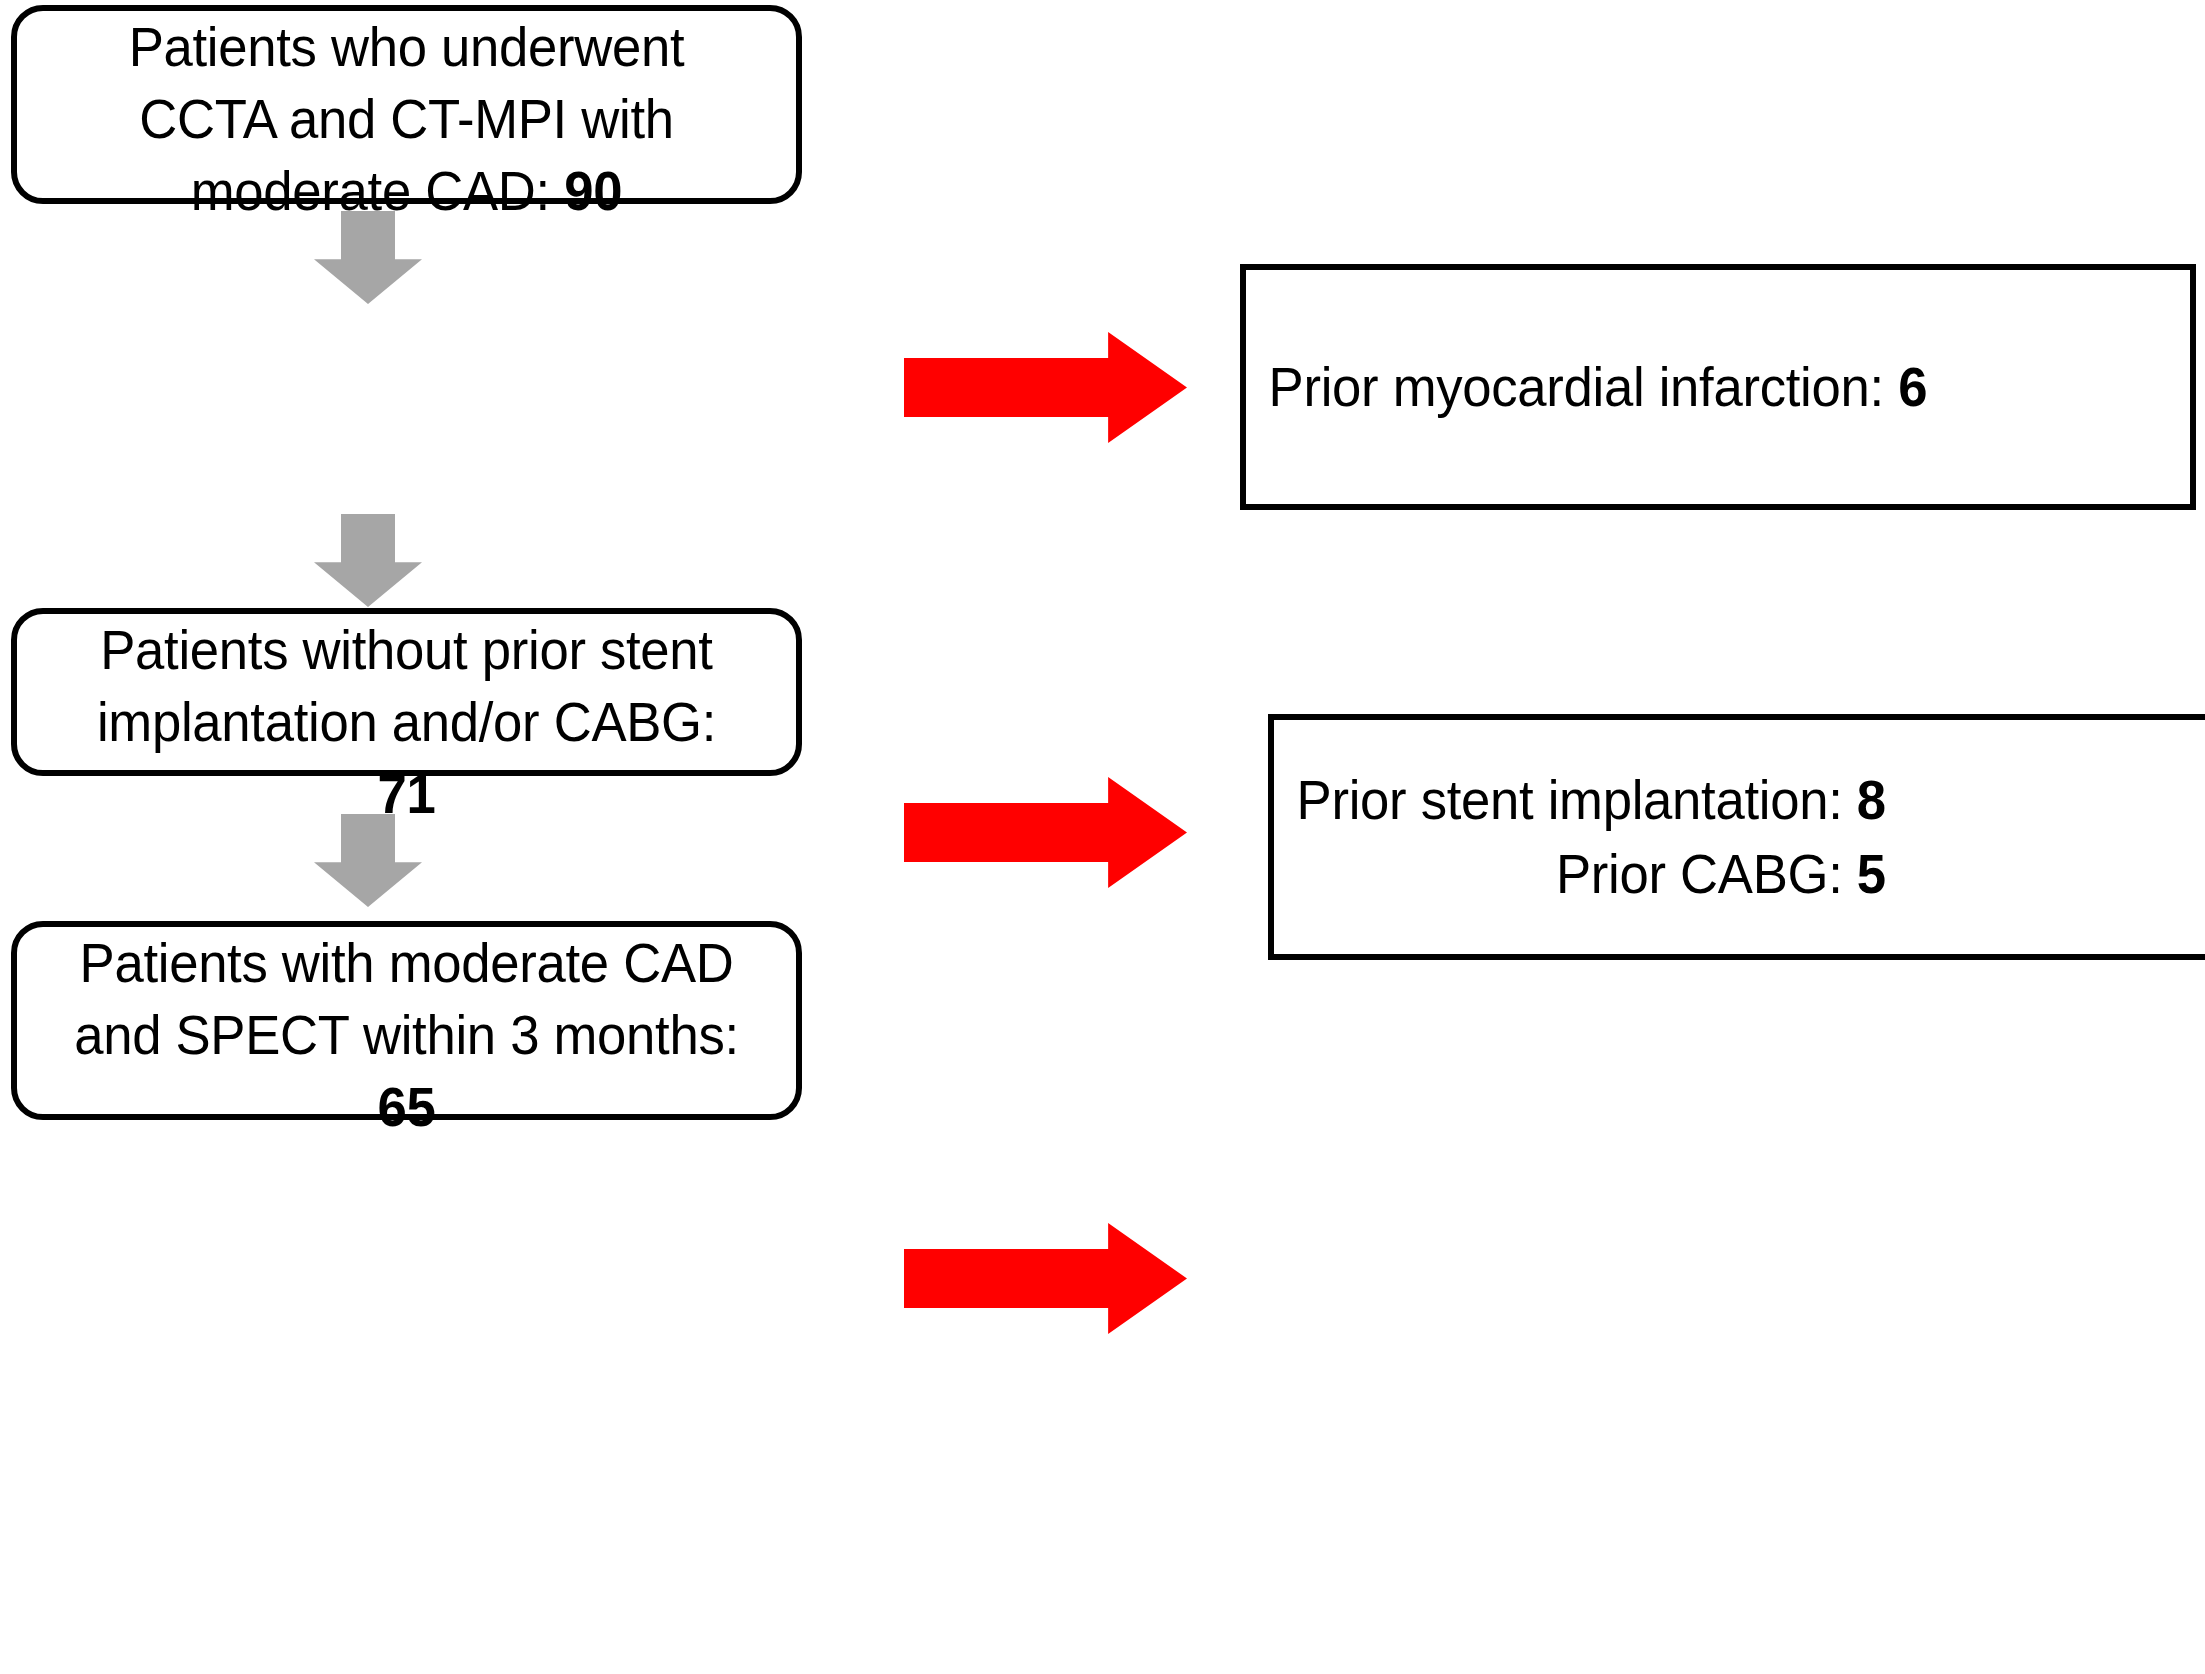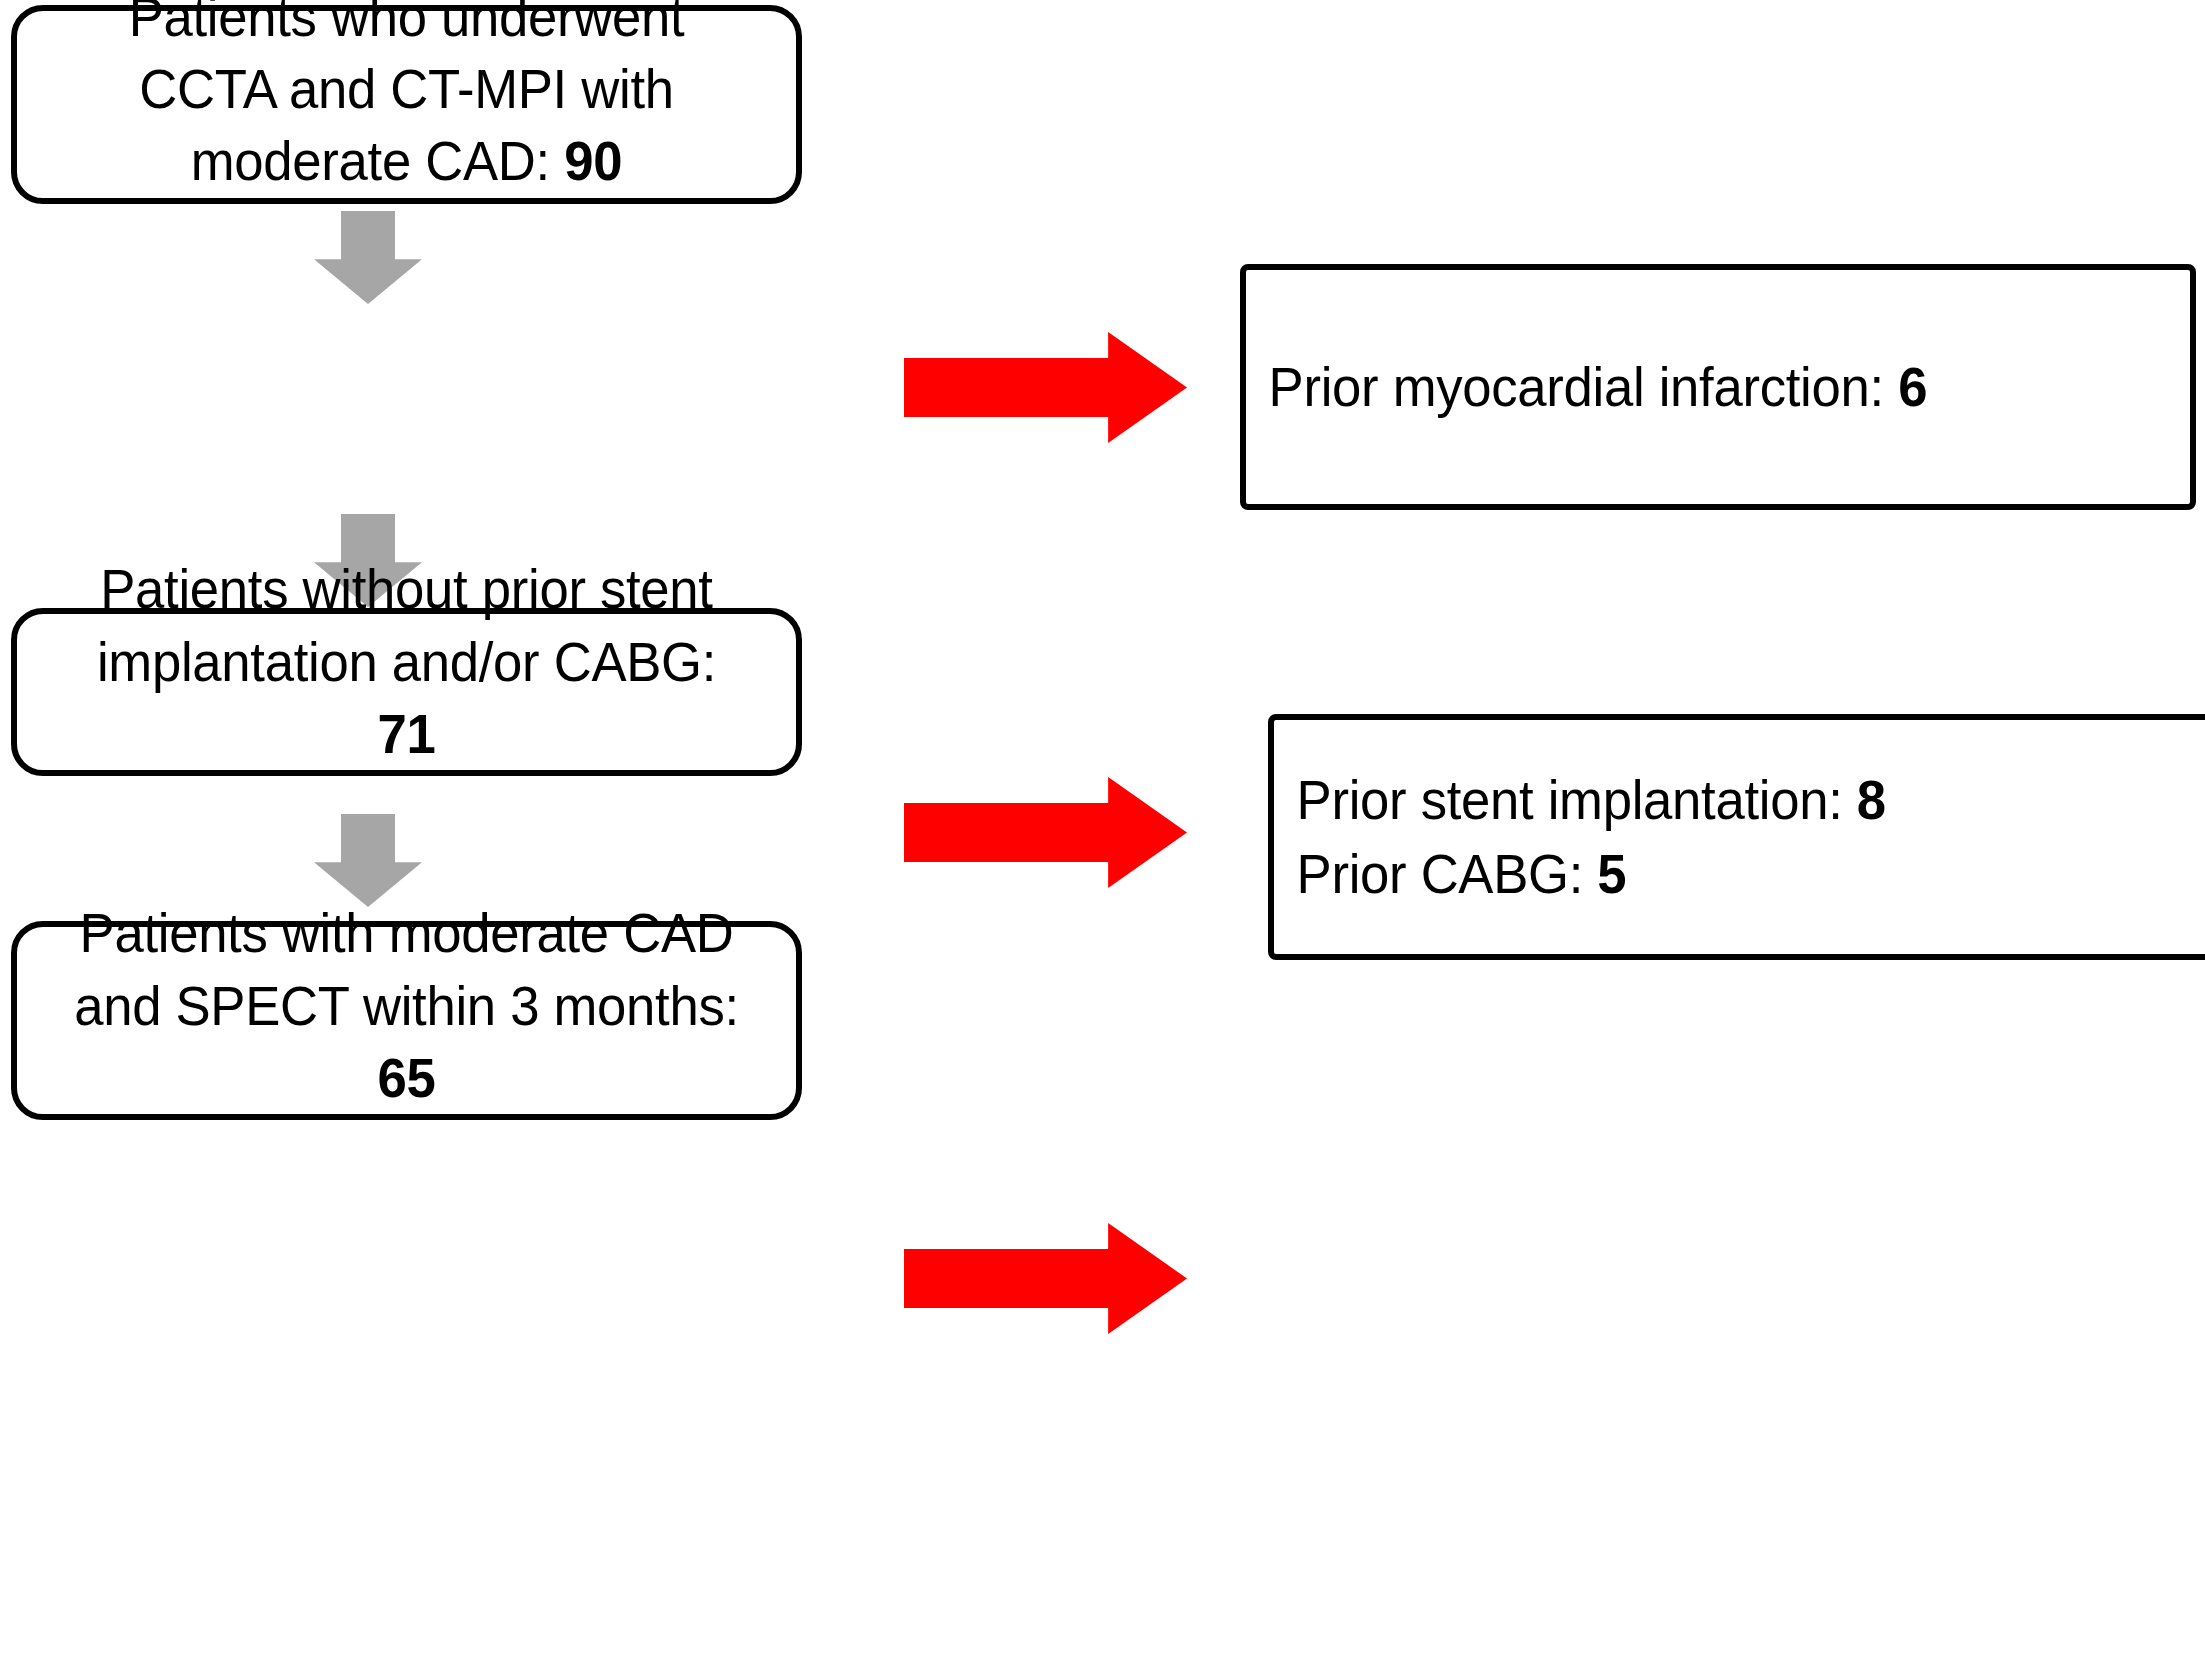--- a/index.html
+++ b/index.html
@@ -18,45 +18,45 @@
   }
 
   
   .flow-box {
     position: absolute;
     box-sizing: border-box;
     background: #ffffff;
     border: 6.5px solid #000000;
     border-radius: 32px;
     display: flex;
-    align-items: flex-end;
+    align-items: flex-start;
     justify-content: center;
     text-align: center;
   }
   .flow-box .box-text {
     font-size: 56px;
     line-height: 1.29;
     color: #000000;
     letter-spacing: -0.3px;
     padding: 0 26px;
     transform: scaleX(0.94);
     transform-origin: center center;
   }
 
   
   .excl-box {
     position: absolute;
     box-sizing: border-box;
     background: #ffffff;
     border: 6.5px solid #000000;
-    border-radius: 8px;
+    border-radius: 0;
     display: flex;
     align-items: center;
     justify-content: flex-start;
-    text-align: left;
+    text-align: right;
   }
   .excl-box .box-text {
     font-size: 56px;
     line-height: 1.32;
     color: #000000;
     letter-spacing: -0.3px;
     padding: 0 24px;
     transform: scaleX(0.94);
     transform-origin: left center;
   }

